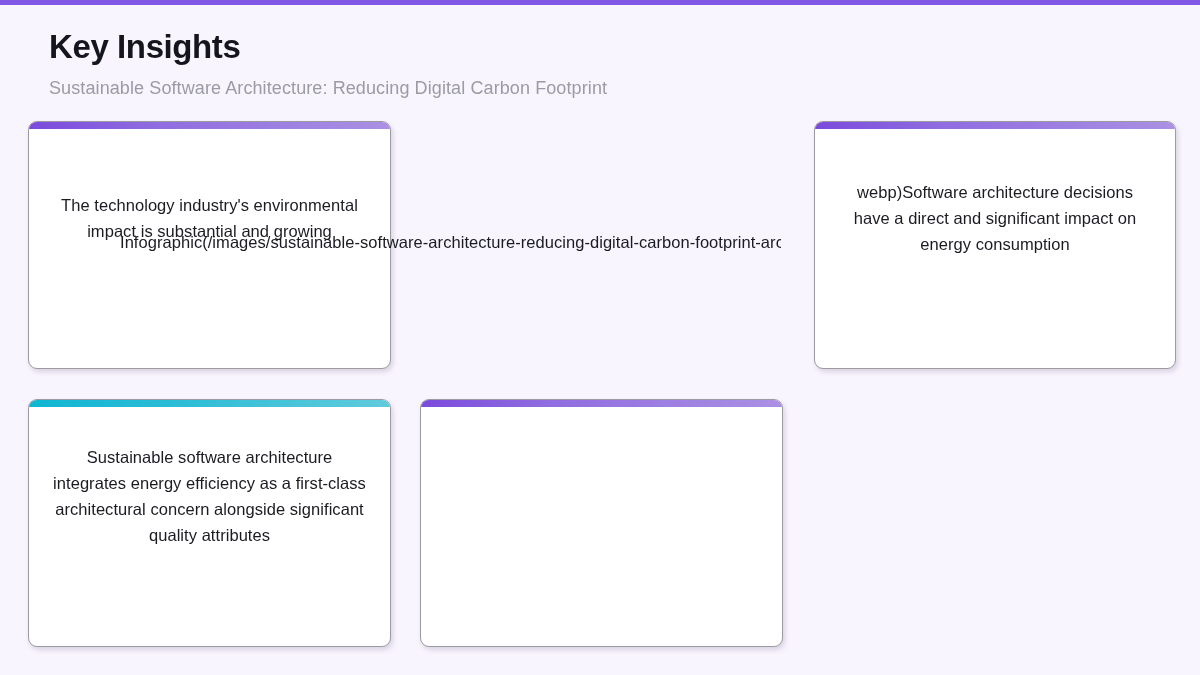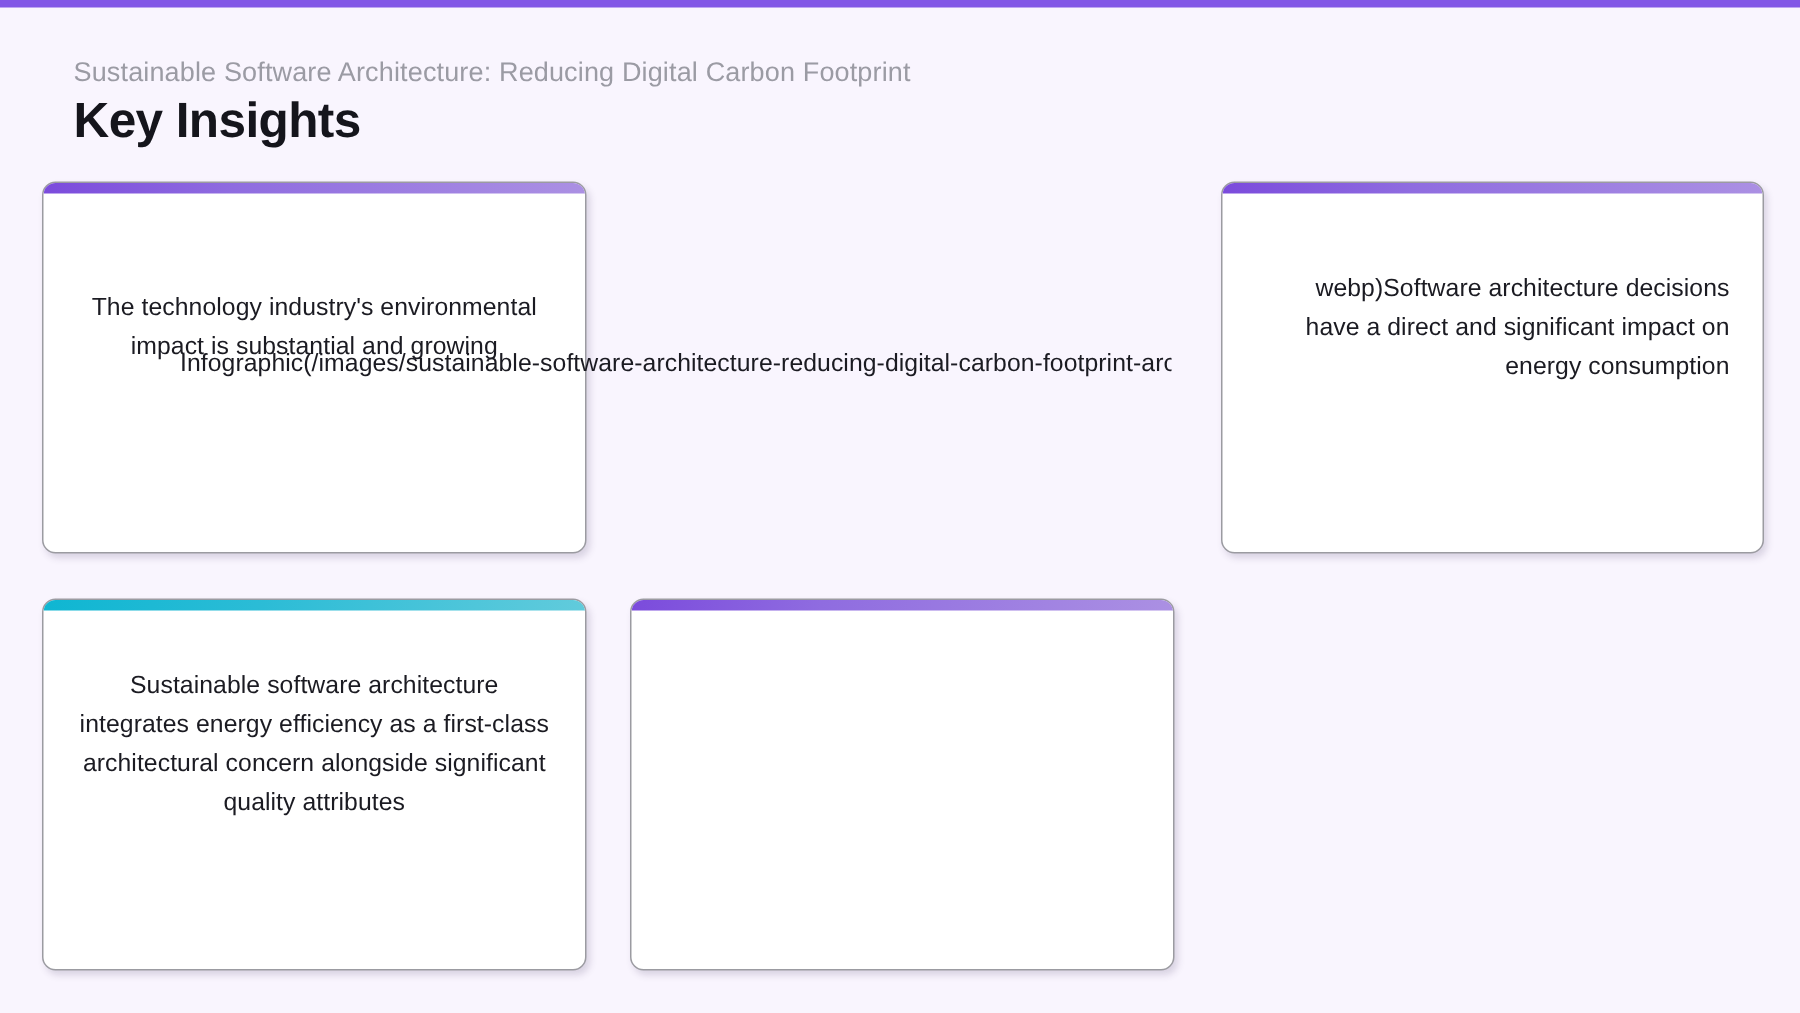--- a/index.html
+++ b/index.html
@@ -102,21 +102,21 @@
 
   
   #card-1 { left: 0px;   top: 0px;   width: 363px; height: 248px; }
   #card-2 { left: 392px; top: 0px;   width: 363px; height: 248px; }
   #card-3 { left: 786px; top: 0px;   width: 362px; height: 248px; }
   #card-4 { left: 0px;   top: 278px; width: 363px; height: 248px; }
   #card-5 { left: 392px; top: 278px; width: 363px; height: 248px; }
 
   #card-1 .card-text { top: 70px; }
   #card-2 .card-text { top: 83px; }
-  #card-3 .card-text { top: 57px; text-align: right; }
+  #card-3 .card-text { top: 57px; }
   #card-4 .card-text { top: 44px; }
   #card-5 .card-text { top: 83px; }
 
   
   #broken-image-alt-text {
     position: absolute;
     top: 229px;
     left: 120px;
     width: 661px;
     height: 26px;
@@ -128,22 +128,22 @@
     letter-spacing: 0.05px;
     pointer-events: none;
   }
 </style>
 </head>
 <body>
 
 <div id="top-accent-bar"></div>
 
 <div id="page-header">
+  <div id="page-title">Key Insights</div>
   <div id="page-subtitle">Sustainable Software Architecture: Reducing Digital Carbon Footprint</div>
-  <div id="page-title">Key Insights</div>
 </div>
 
 <div id="cards-grid">
 
   <div class="insight-card" id="card-1">
     <div class="card-accent accent-purple"></div>
     <div class="card-text">The technology industry's environmental impact is substantial and growing</div>
   </div>
 
 

